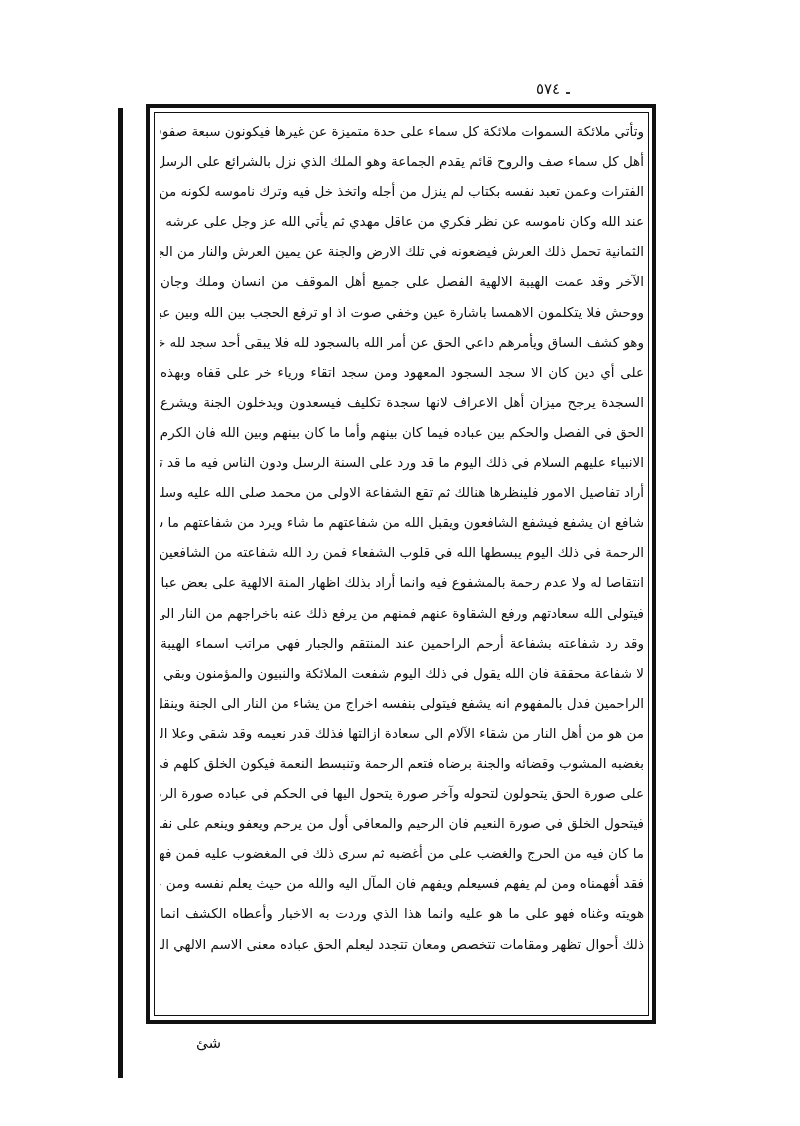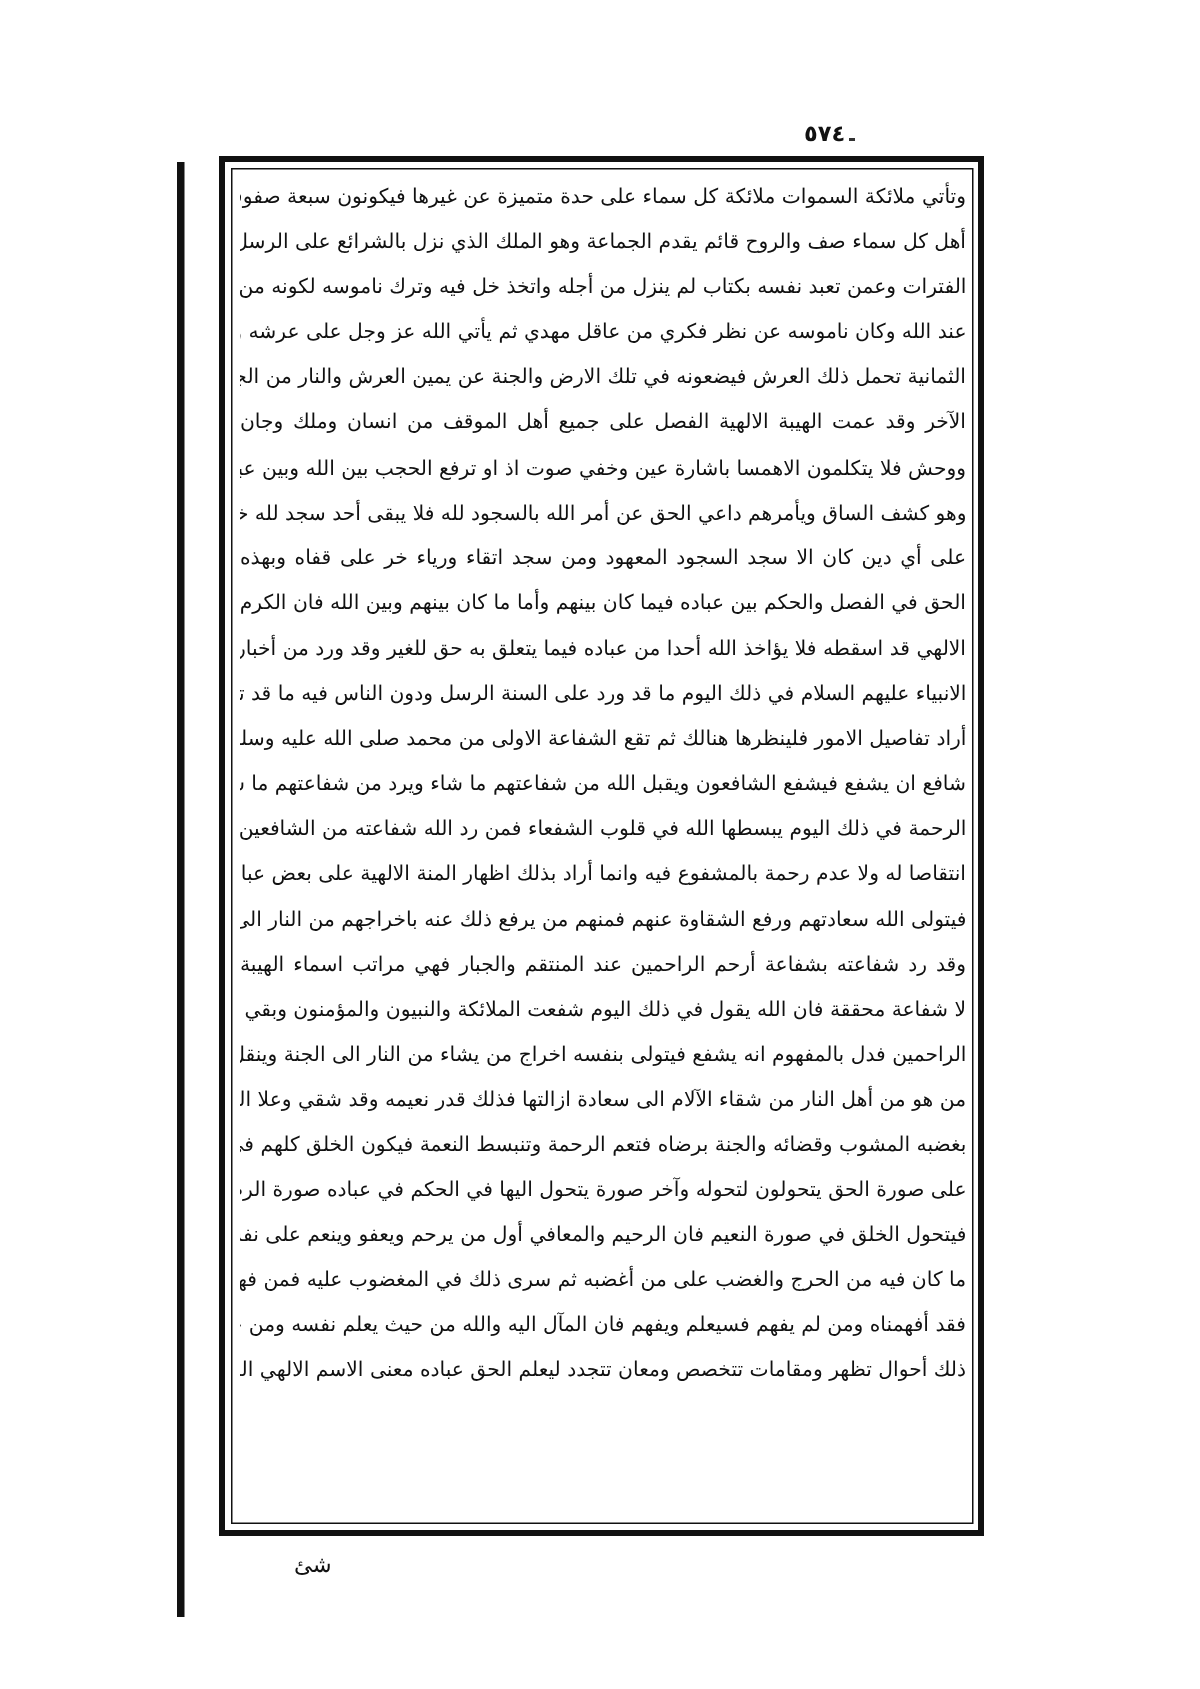--- a/index.html
+++ b/index.html
@@ -1,17 +1,17 @@
 <!DOCTYPE html>
 <html><head>
 <meta charset="utf-8">
 <style>
   html, body { margin: 0; padding: 0; background: #ffffff; }
   body { width: 800px; height: 1126px; position: relative; overflow: hidden; font-family: "DejaVu Sans", sans-serif; color: #111; }
-  .page-number { position: absolute; left: 536px; top: 80px; font-size: 15px; font-weight: bold; direction: rtl; letter-spacing: 1px; }
+  .page-number { position: absolute; left: 536px; top: 80px; font-size: 15px; font-weight: normal; direction: rtl; letter-spacing: 1px; }
   .page-number-tick { position: absolute; left: 566px; top: 92px; width: 4px; height: 2px; background: #333; }
   .frame { position: absolute; left: 146px; top: 104px; width: 510px; height: 920px; border: 4px solid #111; box-sizing: border-box; }
   .frame-inner { position: absolute; left: 4px; top: 4px; right: 3px; bottom: 4px; border: 1.5px solid #111; box-sizing: border-box; }
   .frame-left-bar { position: absolute; left: 118px; top: 108px; width: 5px; height: 970px; background: #111; }
   .text-block { position: absolute; left: 10px; right: 8px; top: 8px; direction: rtl; text-align: justify; text-align-last: justify; }
   .line { display: block; font-family: "DejaVu Sans", sans-serif; font-size: 13.5px; line-height: 30.1px; height: 30.1px; white-space: nowrap; overflow: hidden; text-align-last: justify; }
   .catchword { position: absolute; left: 196px; top: 1034px; font-size: 15px; font-weight: normal; direction: rtl; }
 </style>
 </head>
 <body>
@@ -26,34 +26,35 @@
   <div class="text-block" id="text-block">
       <span class="line">وتأتي ملائكة السموات ملائكة كل سماء على حدة متميزة عن غيرها فيكونون سبعة صفوف</span>
       <span class="line">أهل كل سماء صف والروح قائم يقدم الجماعة وهو الملك الذي نزل بالشرائع على الرسل ثم يجاء</span>
       <span class="line">الفترات وعمن تعبد نفسه بكتاب لم ينزل من أجله واتخذ خل فيه وترك ناموسه لكونه من</span>
       <span class="line">عند الله وكان ناموسه عن نظر فكري من عاقل مهدي ثم يأتي الله عز وجل على عرشه والملائكة</span>
       <span class="line">الثمانية تحمل ذلك العرش فيضعونه في تلك الارض والجنة عن يمين العرش والنار من الجانب</span>
       <span class="line">الآخر وقد عمت الهيبة الالهية الفصل على جميع أهل الموقف من انسان وملك وجان</span>
       <span class="line">ووحش فلا يتكلمون الاهمسا باشارة عين وخفي صوت اذ او ترفع الحجب بين الله وبين عباده</span>
       <span class="line">وهو كشف الساق ويأمرهم داعي الحق عن أمر الله بالسجود لله فلا يبقى أحد سجد لله خالصا</span>
       <span class="line">على أي دين كان الا سجد السجود المعهود ومن سجد اتقاء ورياء خر على قفاه وبهذه</span>
+      <span class="line">السجدة يرجح ميزان أهل الاعراف لانها سجدة تكليف فيسعدون ويدخلون الجنة ويشرع</span>
       <span class="line">الحق في الفصل والحكم بين عباده فيما كان بينهم وأما ما كان بينهم وبين الله فان الكرم</span>
-      <span class="line">الالهي قد اسقطه فلا يؤاخذ الله أحدا من عباده فيما يتعلق به حق للغير وقد ورد من أخبار</span>
       <span class="line">الانبياء عليهم السلام في ذلك اليوم ما قد ورد على السنة الرسل ودون الناس فيه ما قد توافق</span>
       <span class="line">أراد تفاصيل الامور فلينظرها هنالك ثم تقع الشفاعة الاولى من محمد صلى الله عليه وسلم في كل</span>
       <span class="line">شافع ان يشفع فيشفع الشافعون ويقبل الله من شفاعتهم ما شاء ويرد من شفاعتهم ما شاء لان</span>
       <span class="line">الرحمة في ذلك اليوم يبسطها الله في قلوب الشفعاء فمن رد الله شفاعته من الشافعين لم يردها</span>
       <span class="line">انتقاصا له ولا عدم رحمة بالمشفوع فيه وانما أراد بذلك اظهار المنة الالهية على بعض عباده</span>
       <span class="line">فيتولى الله سعادتهم ورفع الشقاوة عنهم فمنهم من يرفع ذلك عنه باخراجهم من النار الى الجنان</span>
       <span class="line">وقد رد شفاعته بشفاعة أرحم الراحمين عند المنتقم والجبار فهي مراتب اسماء الهيبة</span>
       <span class="line">لا شفاعة محققة فان الله يقول في ذلك اليوم شفعت الملائكة والنبيون والمؤمنون وبقي أرحم</span>
       <span class="line">الراحمين فدل بالمفهوم انه يشفع فيتولى بنفسه اخراج من يشاء من النار الى الجنة وينقل حال</span>
       <span class="line">من هو من أهل النار من شقاء الآلام الى سعادة ازالتها فذلك قدر نعيمه وقد شقي وعلا الله جهنم</span>
       <span class="line">بغضبه المشوب وقضائه والجنة برضاه فتعم الرحمة وتنبسط النعمة فيكون الخلق كلهم في الدنيا</span>
       <span class="line">على صورة الحق يتحولون لتحوله وآخر صورة يتحول اليها في الحكم في عباده صورة الرضا</span>
       <span class="line">فيتحول الخلق في صورة النعيم فان الرحيم والمعافي أول من يرحم ويعفو وينعم على نفسه بازالة</span>
       <span class="line">ما كان فيه من الحرج والغضب على من أغضبه ثم سرى ذلك في المغضوب عليه فمن فهم</span>
       <span class="line">فقد أفهمناه ومن لم يفهم فسيعلم ويفهم فان المآل اليه والله من حيث يعلم نفسه ومن حيث</span>
+      <span class="line">هويته وغناه فهو على ما هو عليه وانما هذا الذي وردت به الاخبار وأعطاه الكشف انما</span>
       <span class="line">ذلك أحوال تظهر ومقامات تتخصص ومعان تتجدد ليعلم الحق عباده معنى الاسم الالهي الظاهر</span>
     </div>
 </div>
 
 <div class="catchword">شئ</div>
 
 </body></html>

